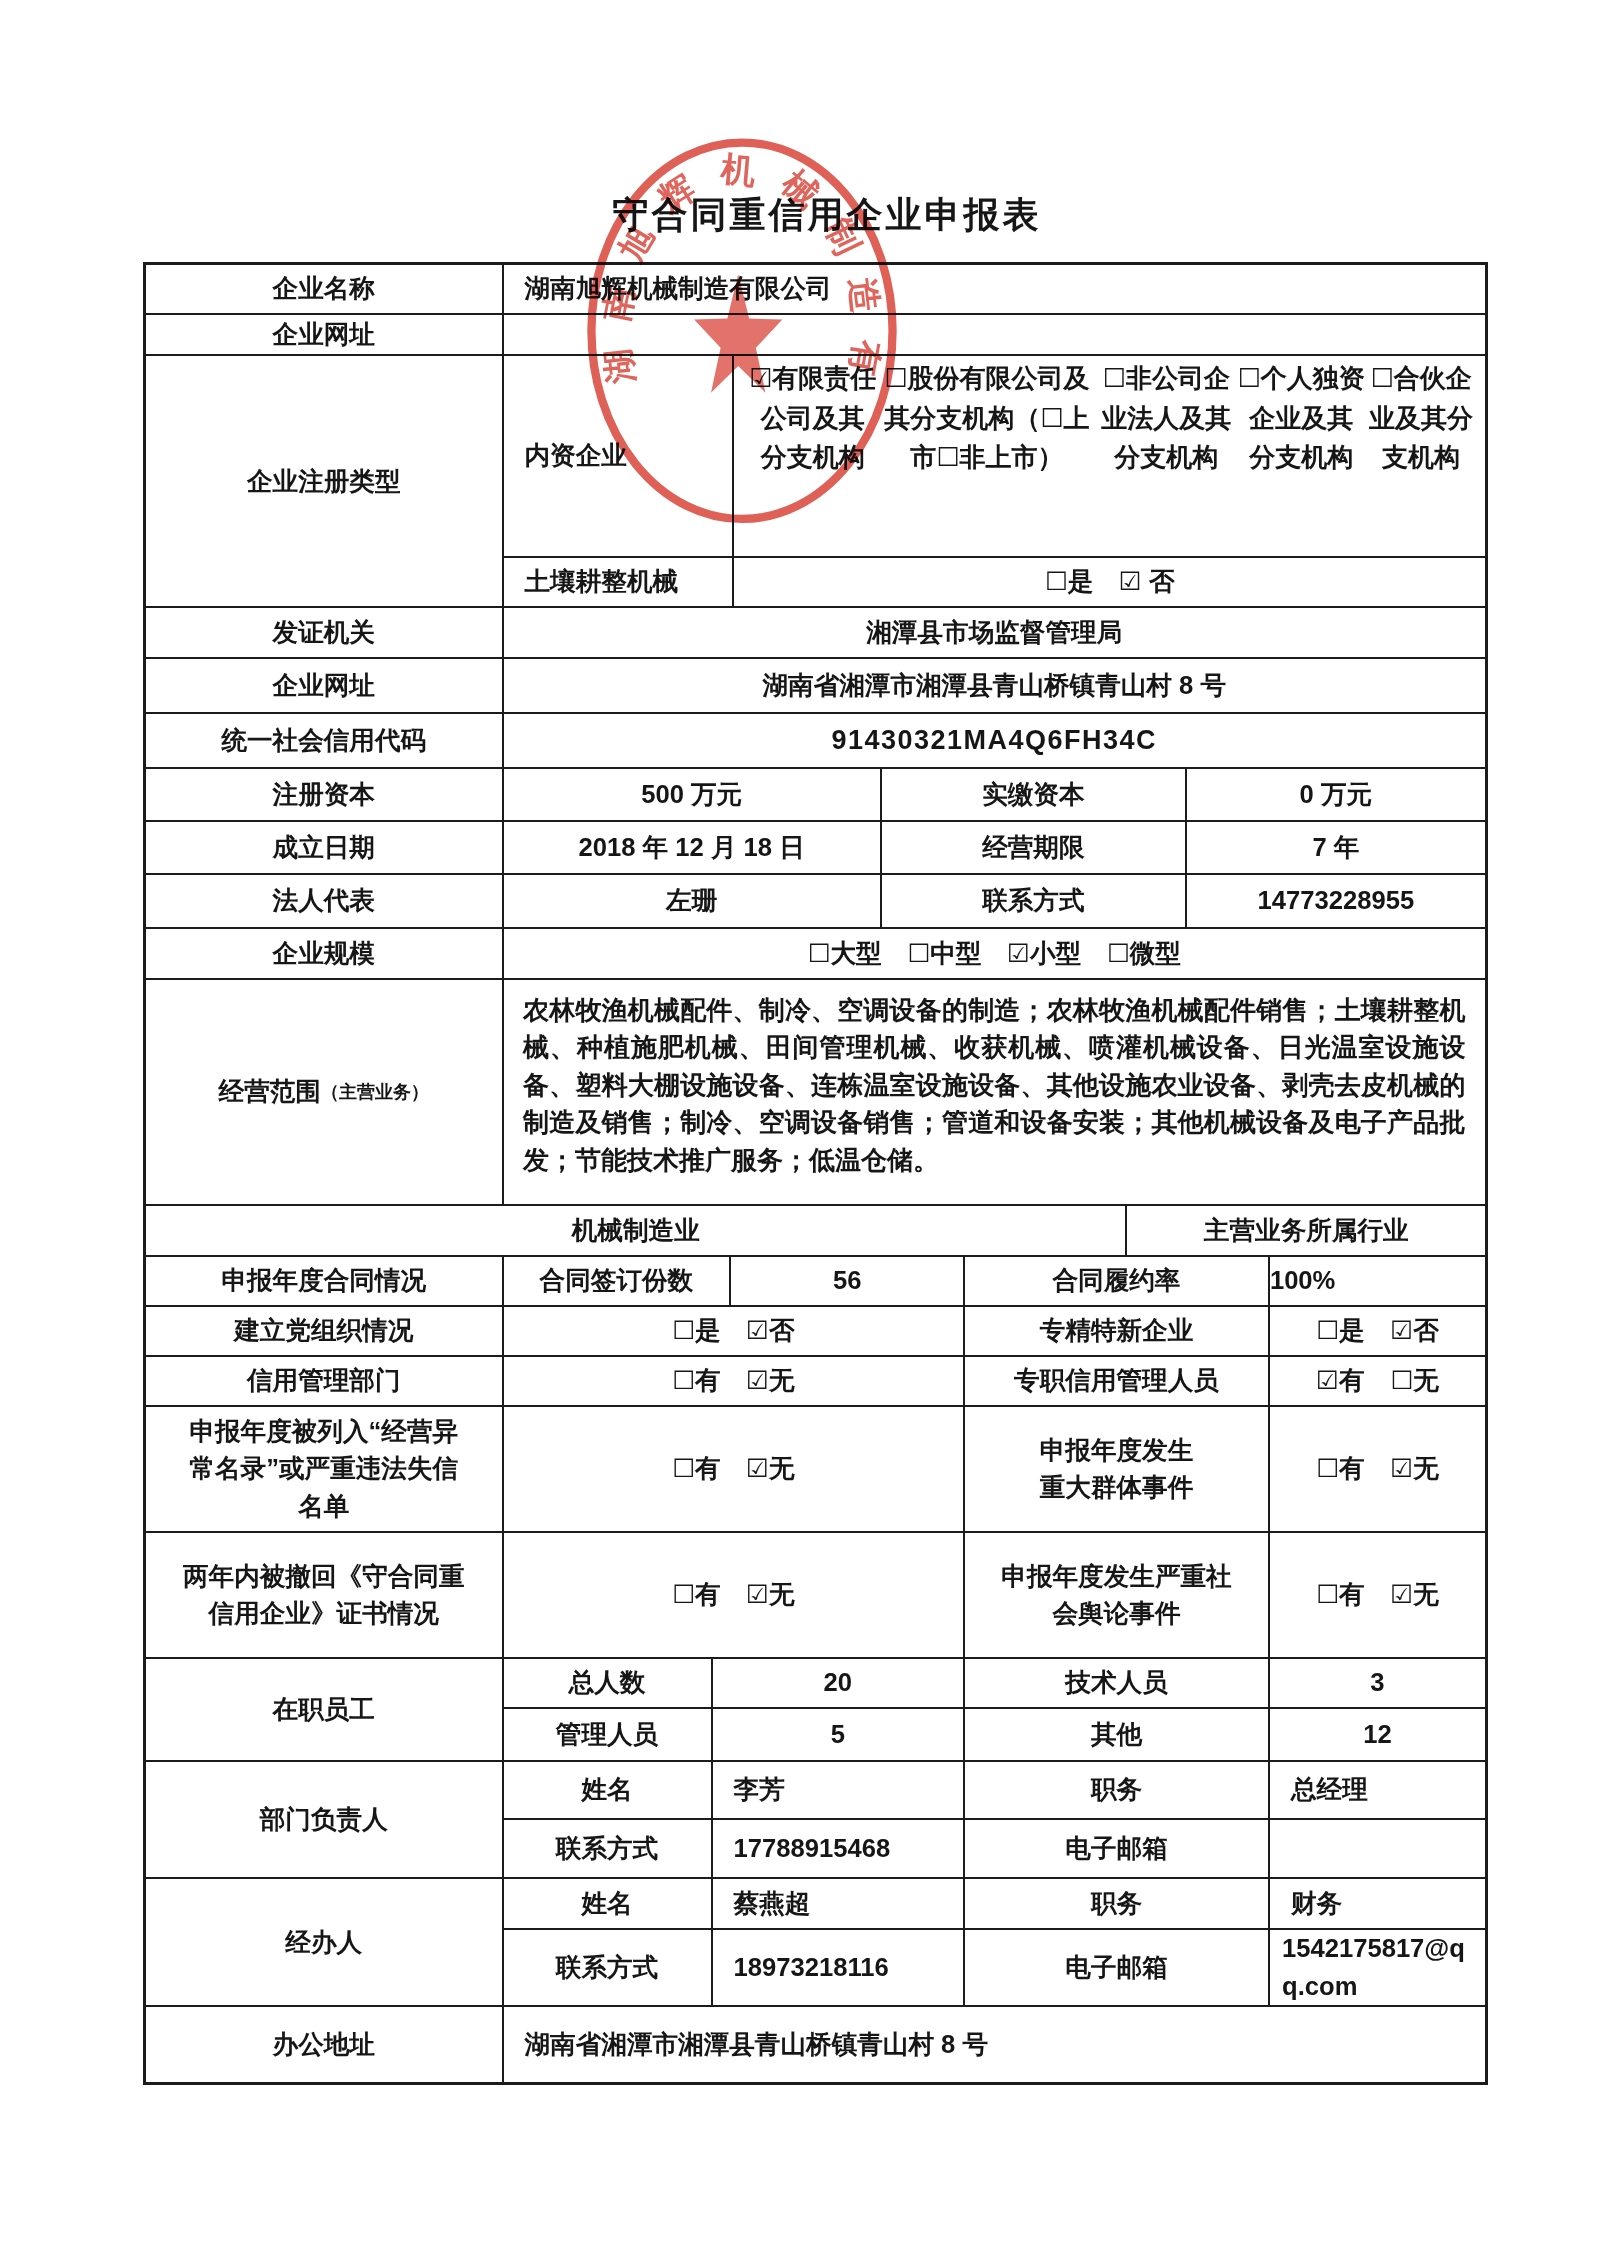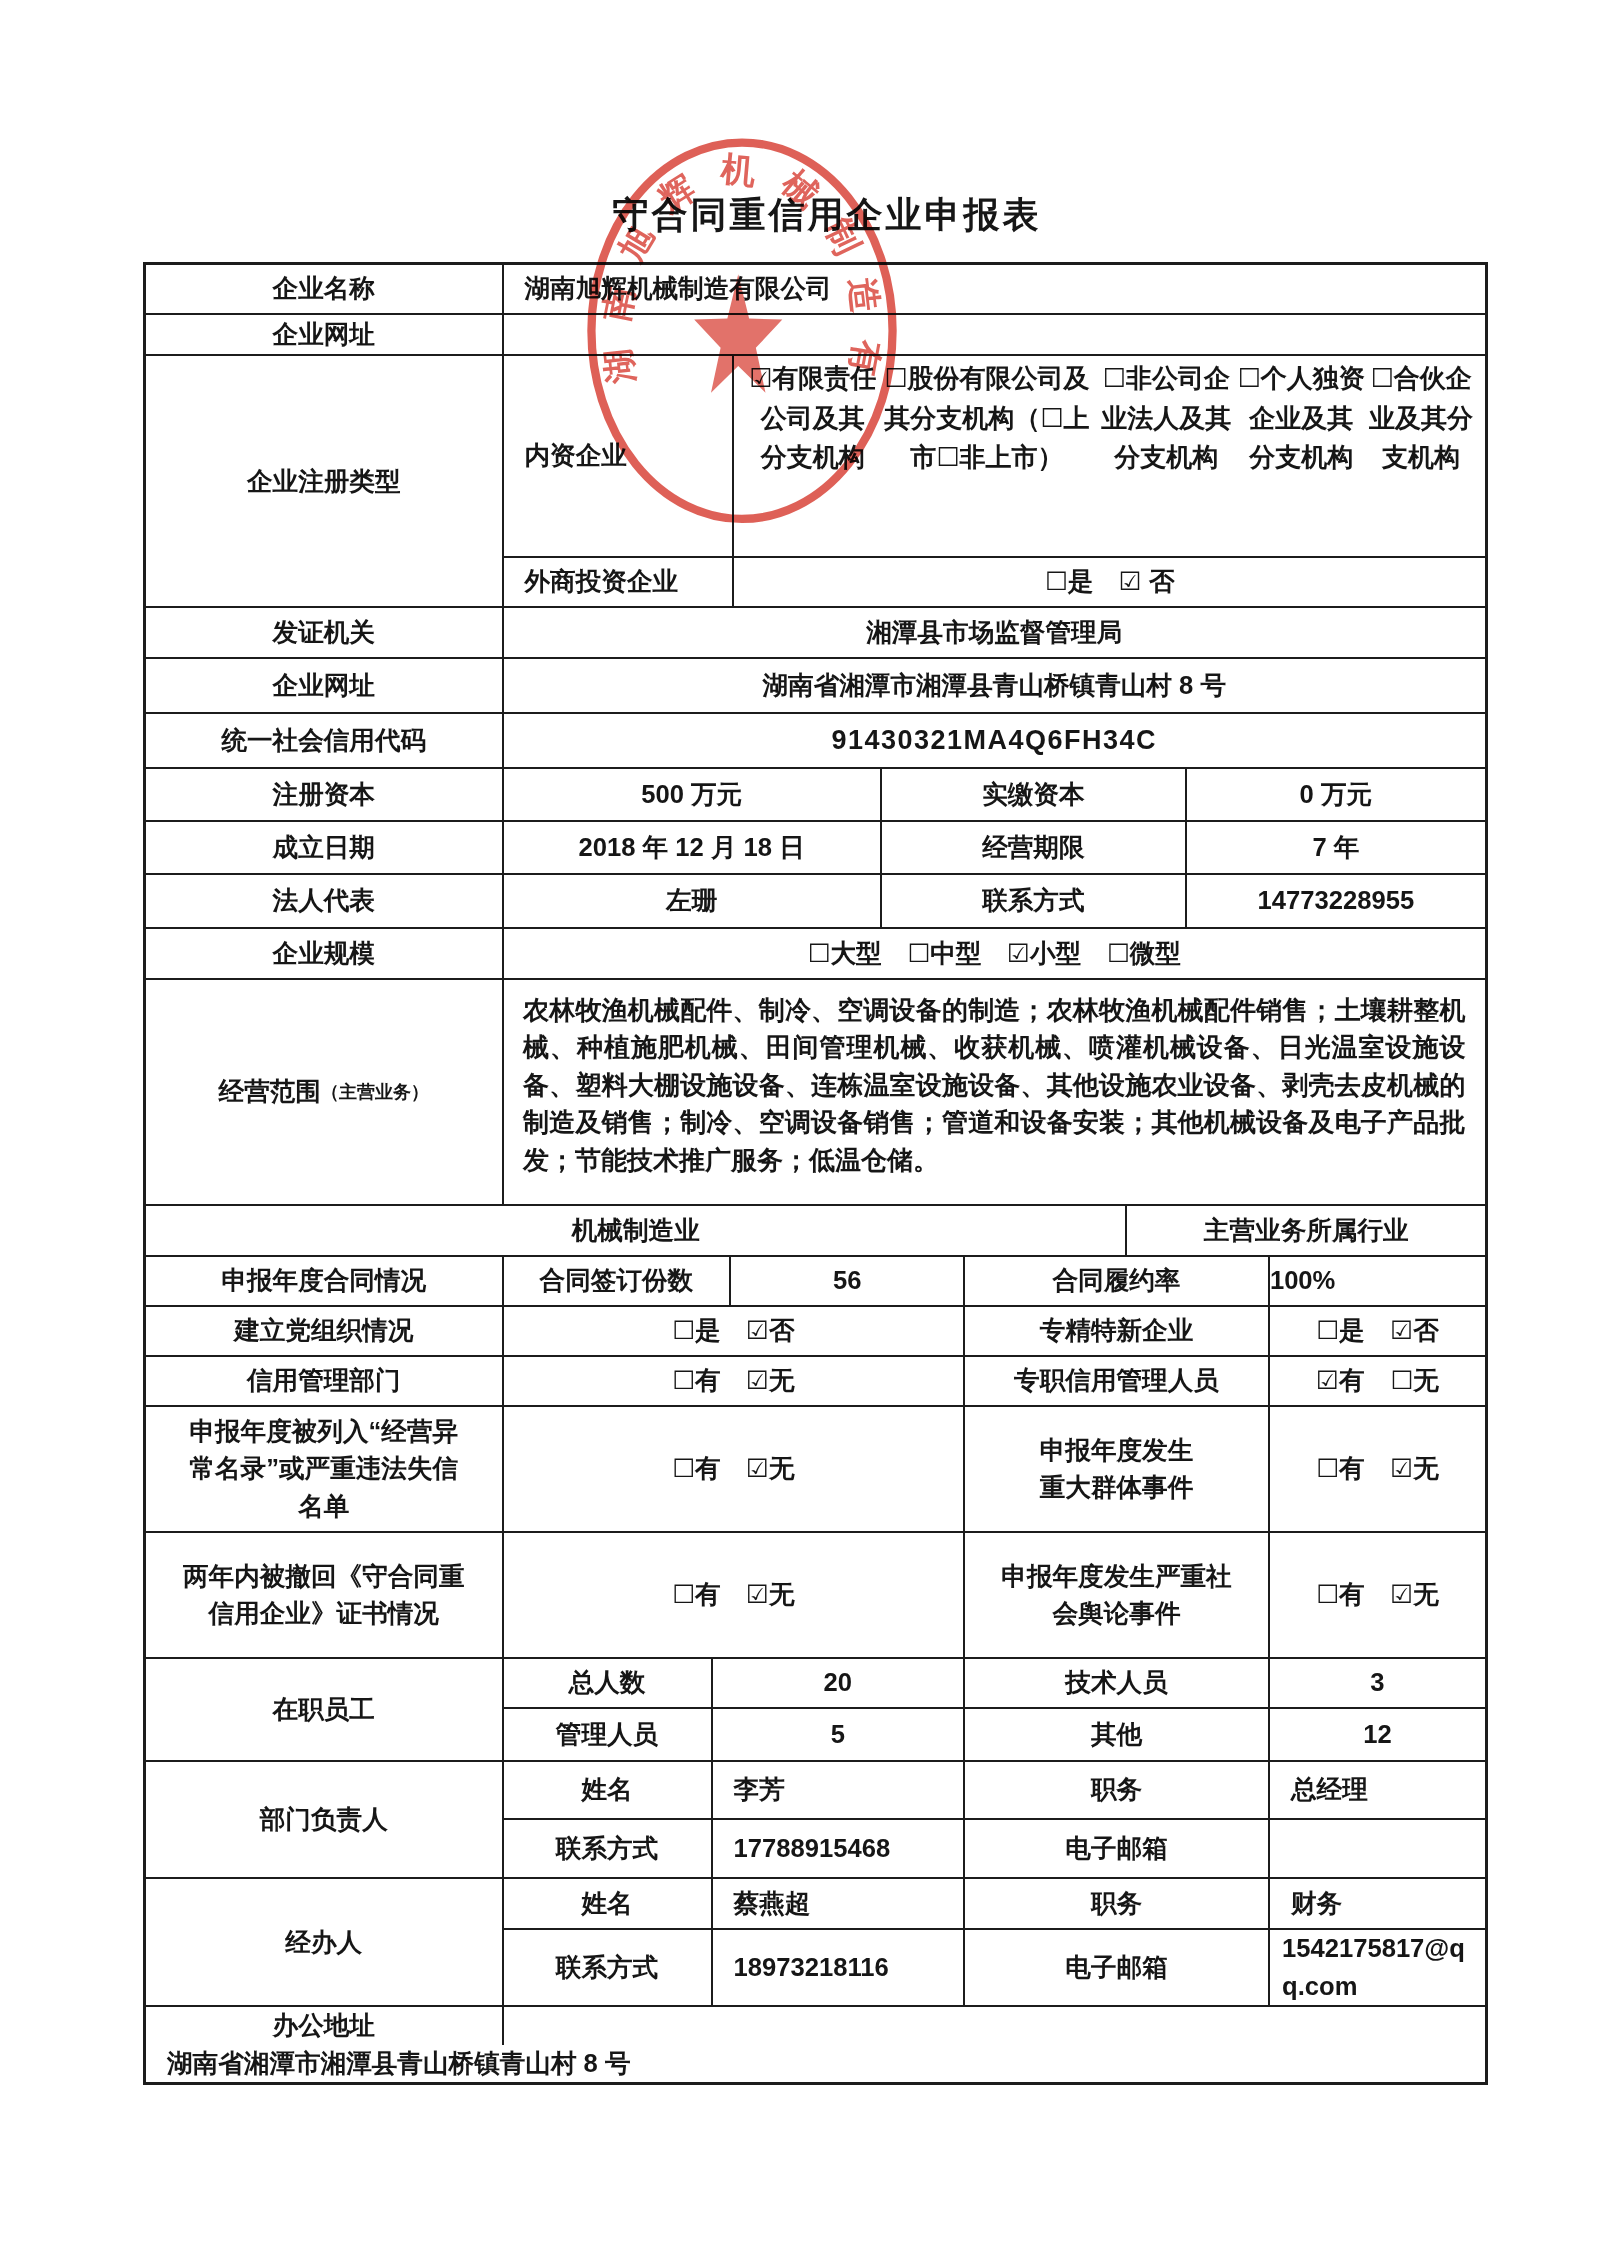--- a/index.html
+++ b/index.html
@@ -22,21 +22,21 @@
     font-size:36px;font-weight:700;letter-spacing:3px;
   }
   
   .tbl{
     position:absolute;left:143px;top:262px;width:1345px;
     border:3.8px solid var(--line);
     box-sizing:border-box;
     font-size:25.6px;font-weight:600;
   }
   .row,.srow{display:flex;box-sizing:border-box;border-bottom:2.3px solid var(--line);}
-  .tbl > .row:last-child, .tbl > .sec:last-child{border-bottom:none;flex-direction:column;}
+  .tbl > .row:last-child, .tbl > .sec:last-child{border-bottom:none;}
   .sec{display:flex;box-sizing:border-box;border-bottom:2.3px solid var(--line);}
   .sec-body{flex:1;display:flex;flex-direction:column;box-sizing:border-box;}
   .sec-body .srow:last-child{border-bottom:none;}
   .cell{
     box-sizing:border-box;
     border-right:2.3px solid var(--line);
     display:flex;align-items:center;justify-content:center;
     text-align:center;line-height:1.45;
     padding:3px 9px;
     overflow:hidden;
@@ -110,21 +110,21 @@
           <div class="cell iReg left">内资企业</div>
           <div class="cell iOpt opts">
             <div>☑有限责任公司及其分支机构</div>
             <div>☐股份有限公司及其分支机构（☐上市☐非上市）</div>
             <div>☐非公司企业法人及其分支机构</div>
             <div>☐个人独资企业及其分支机构</div>
             <div>☐合伙企业及其分支机构</div>
           </div>
         </div>
         <div class="srow" style="height:48px">
-          <div class="cell iReg left">外商投资企业</div>
+          <div class="cell iReg left">土壤耕整机械</div>
           <div class="cell iOpt">☐是　☑ 否</div>
         </div>
       </div>
     </div>
 
     <div class="row" style="height:51px">
       <div class="cell wA">发证机关</div>
       <div class="cell wR">湘潭县市场监督管理局</div>
     </div>
 

